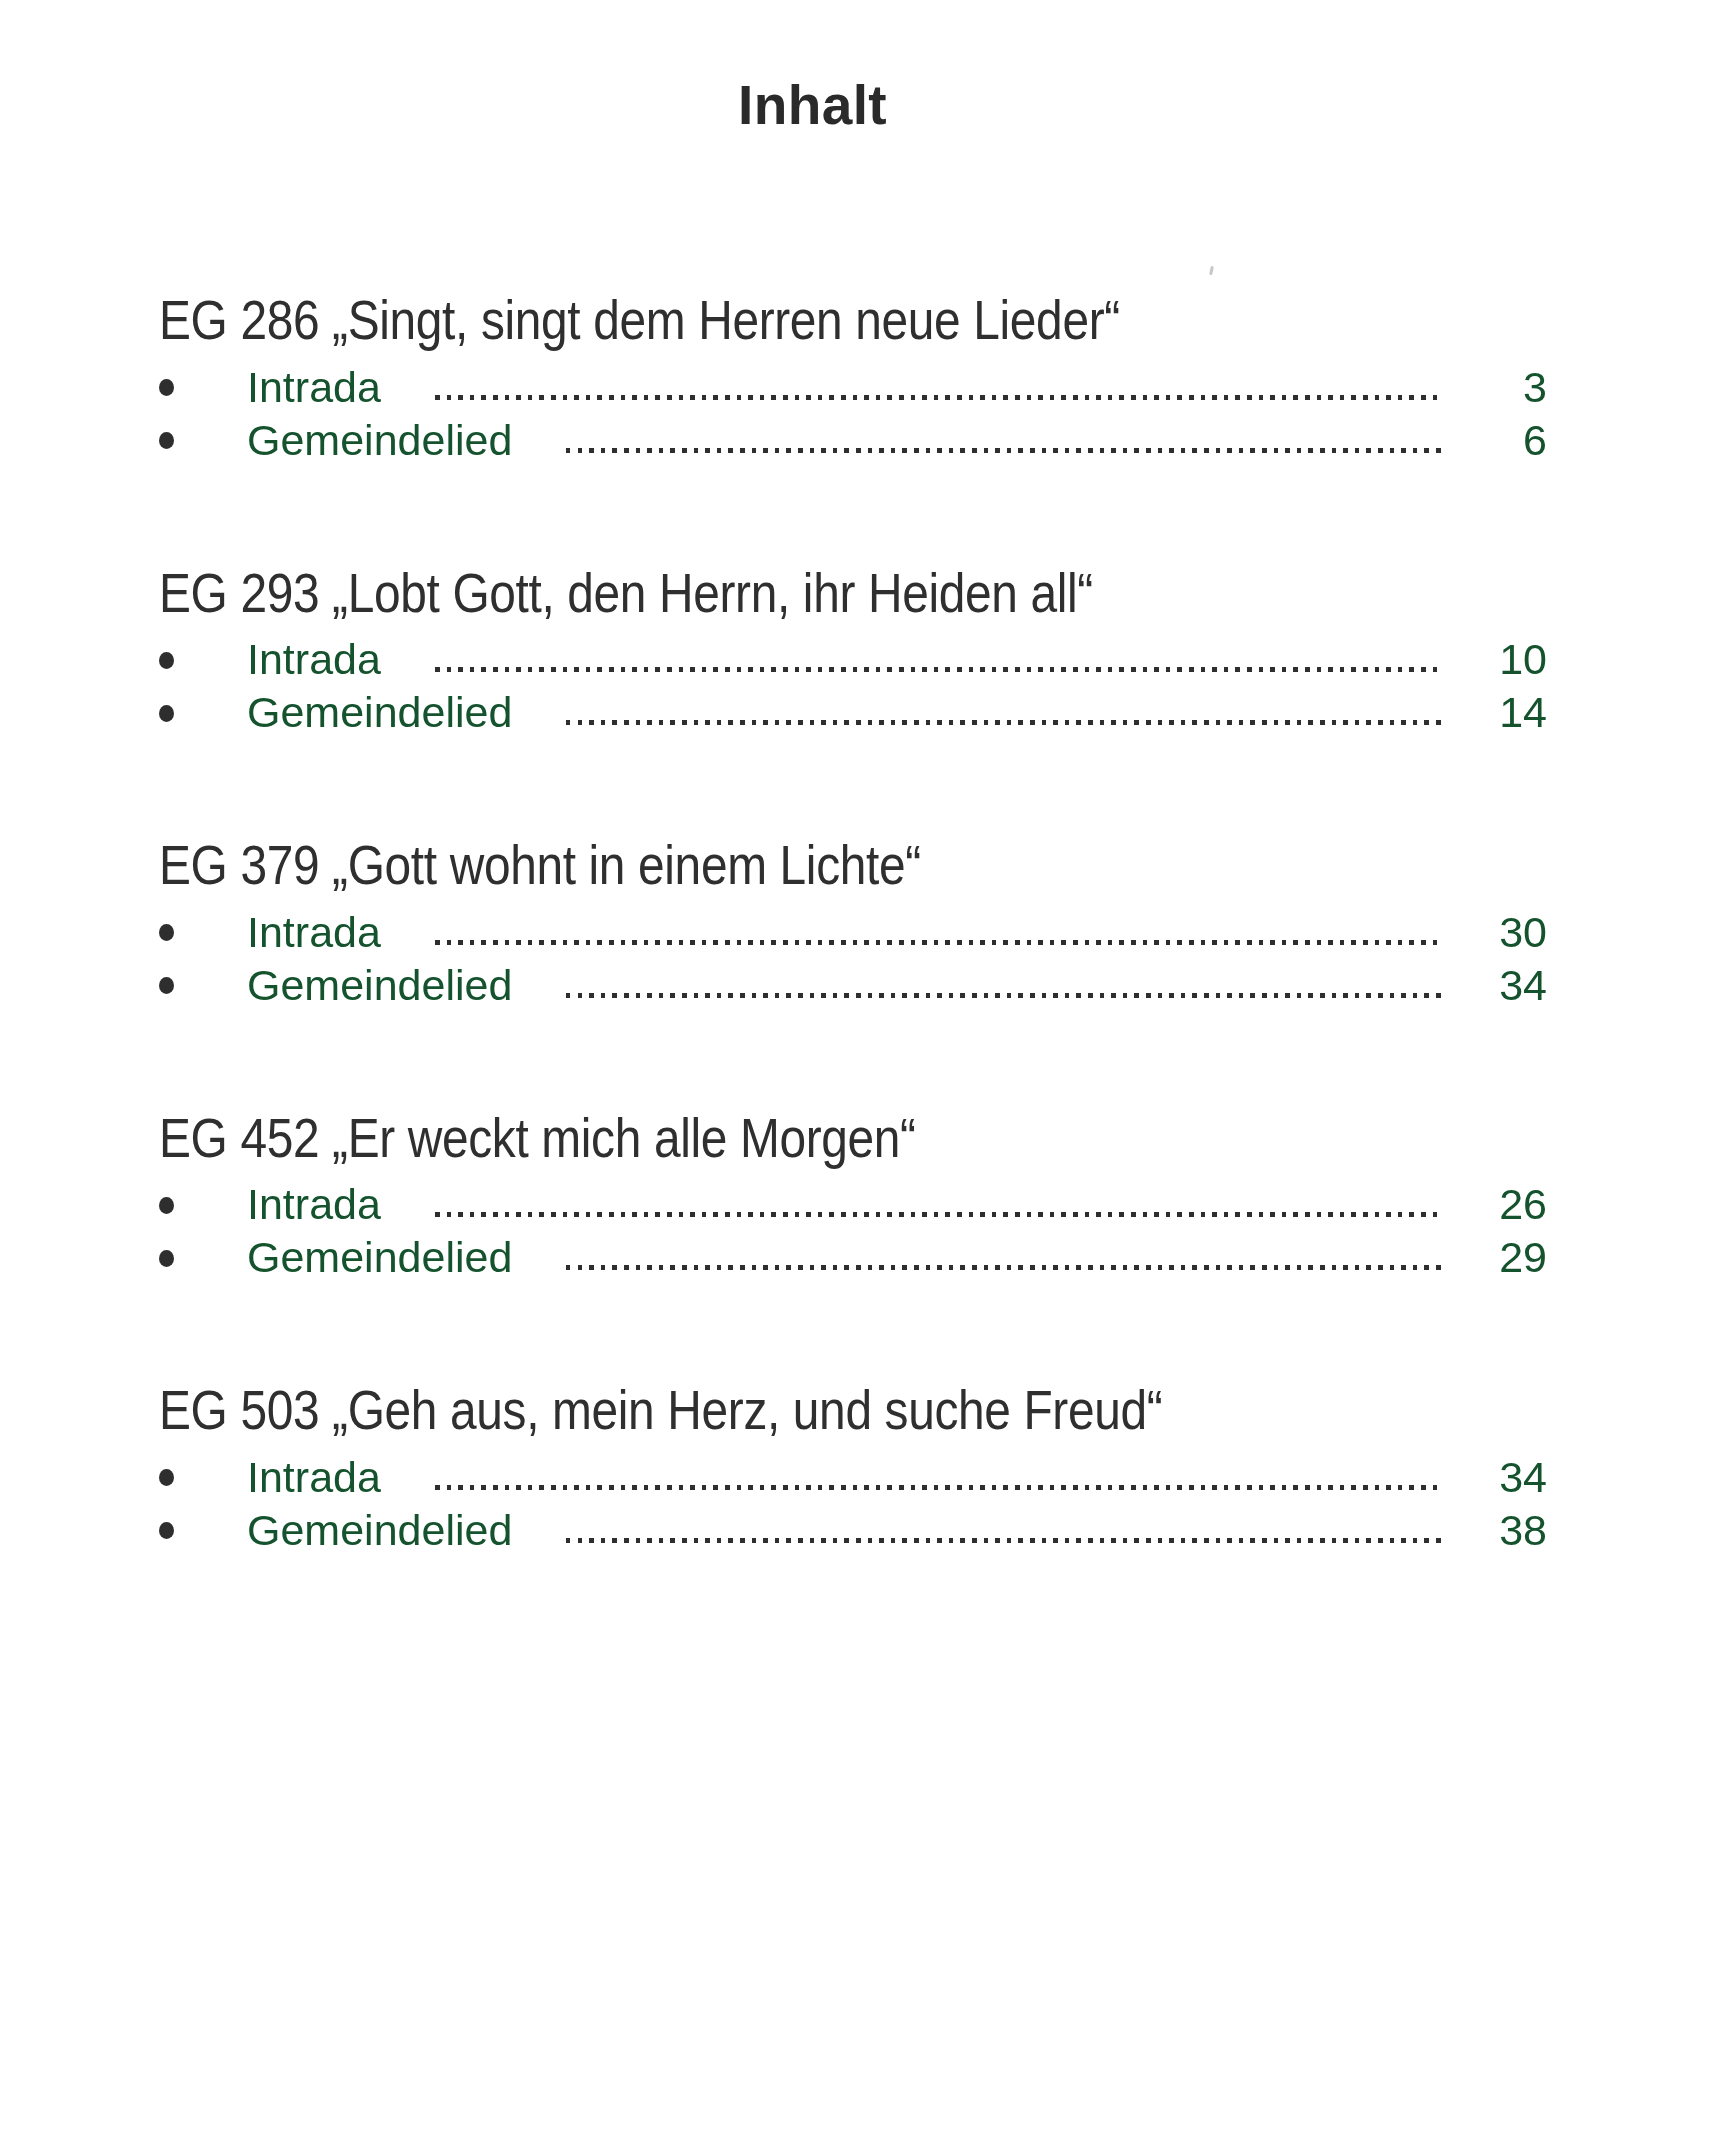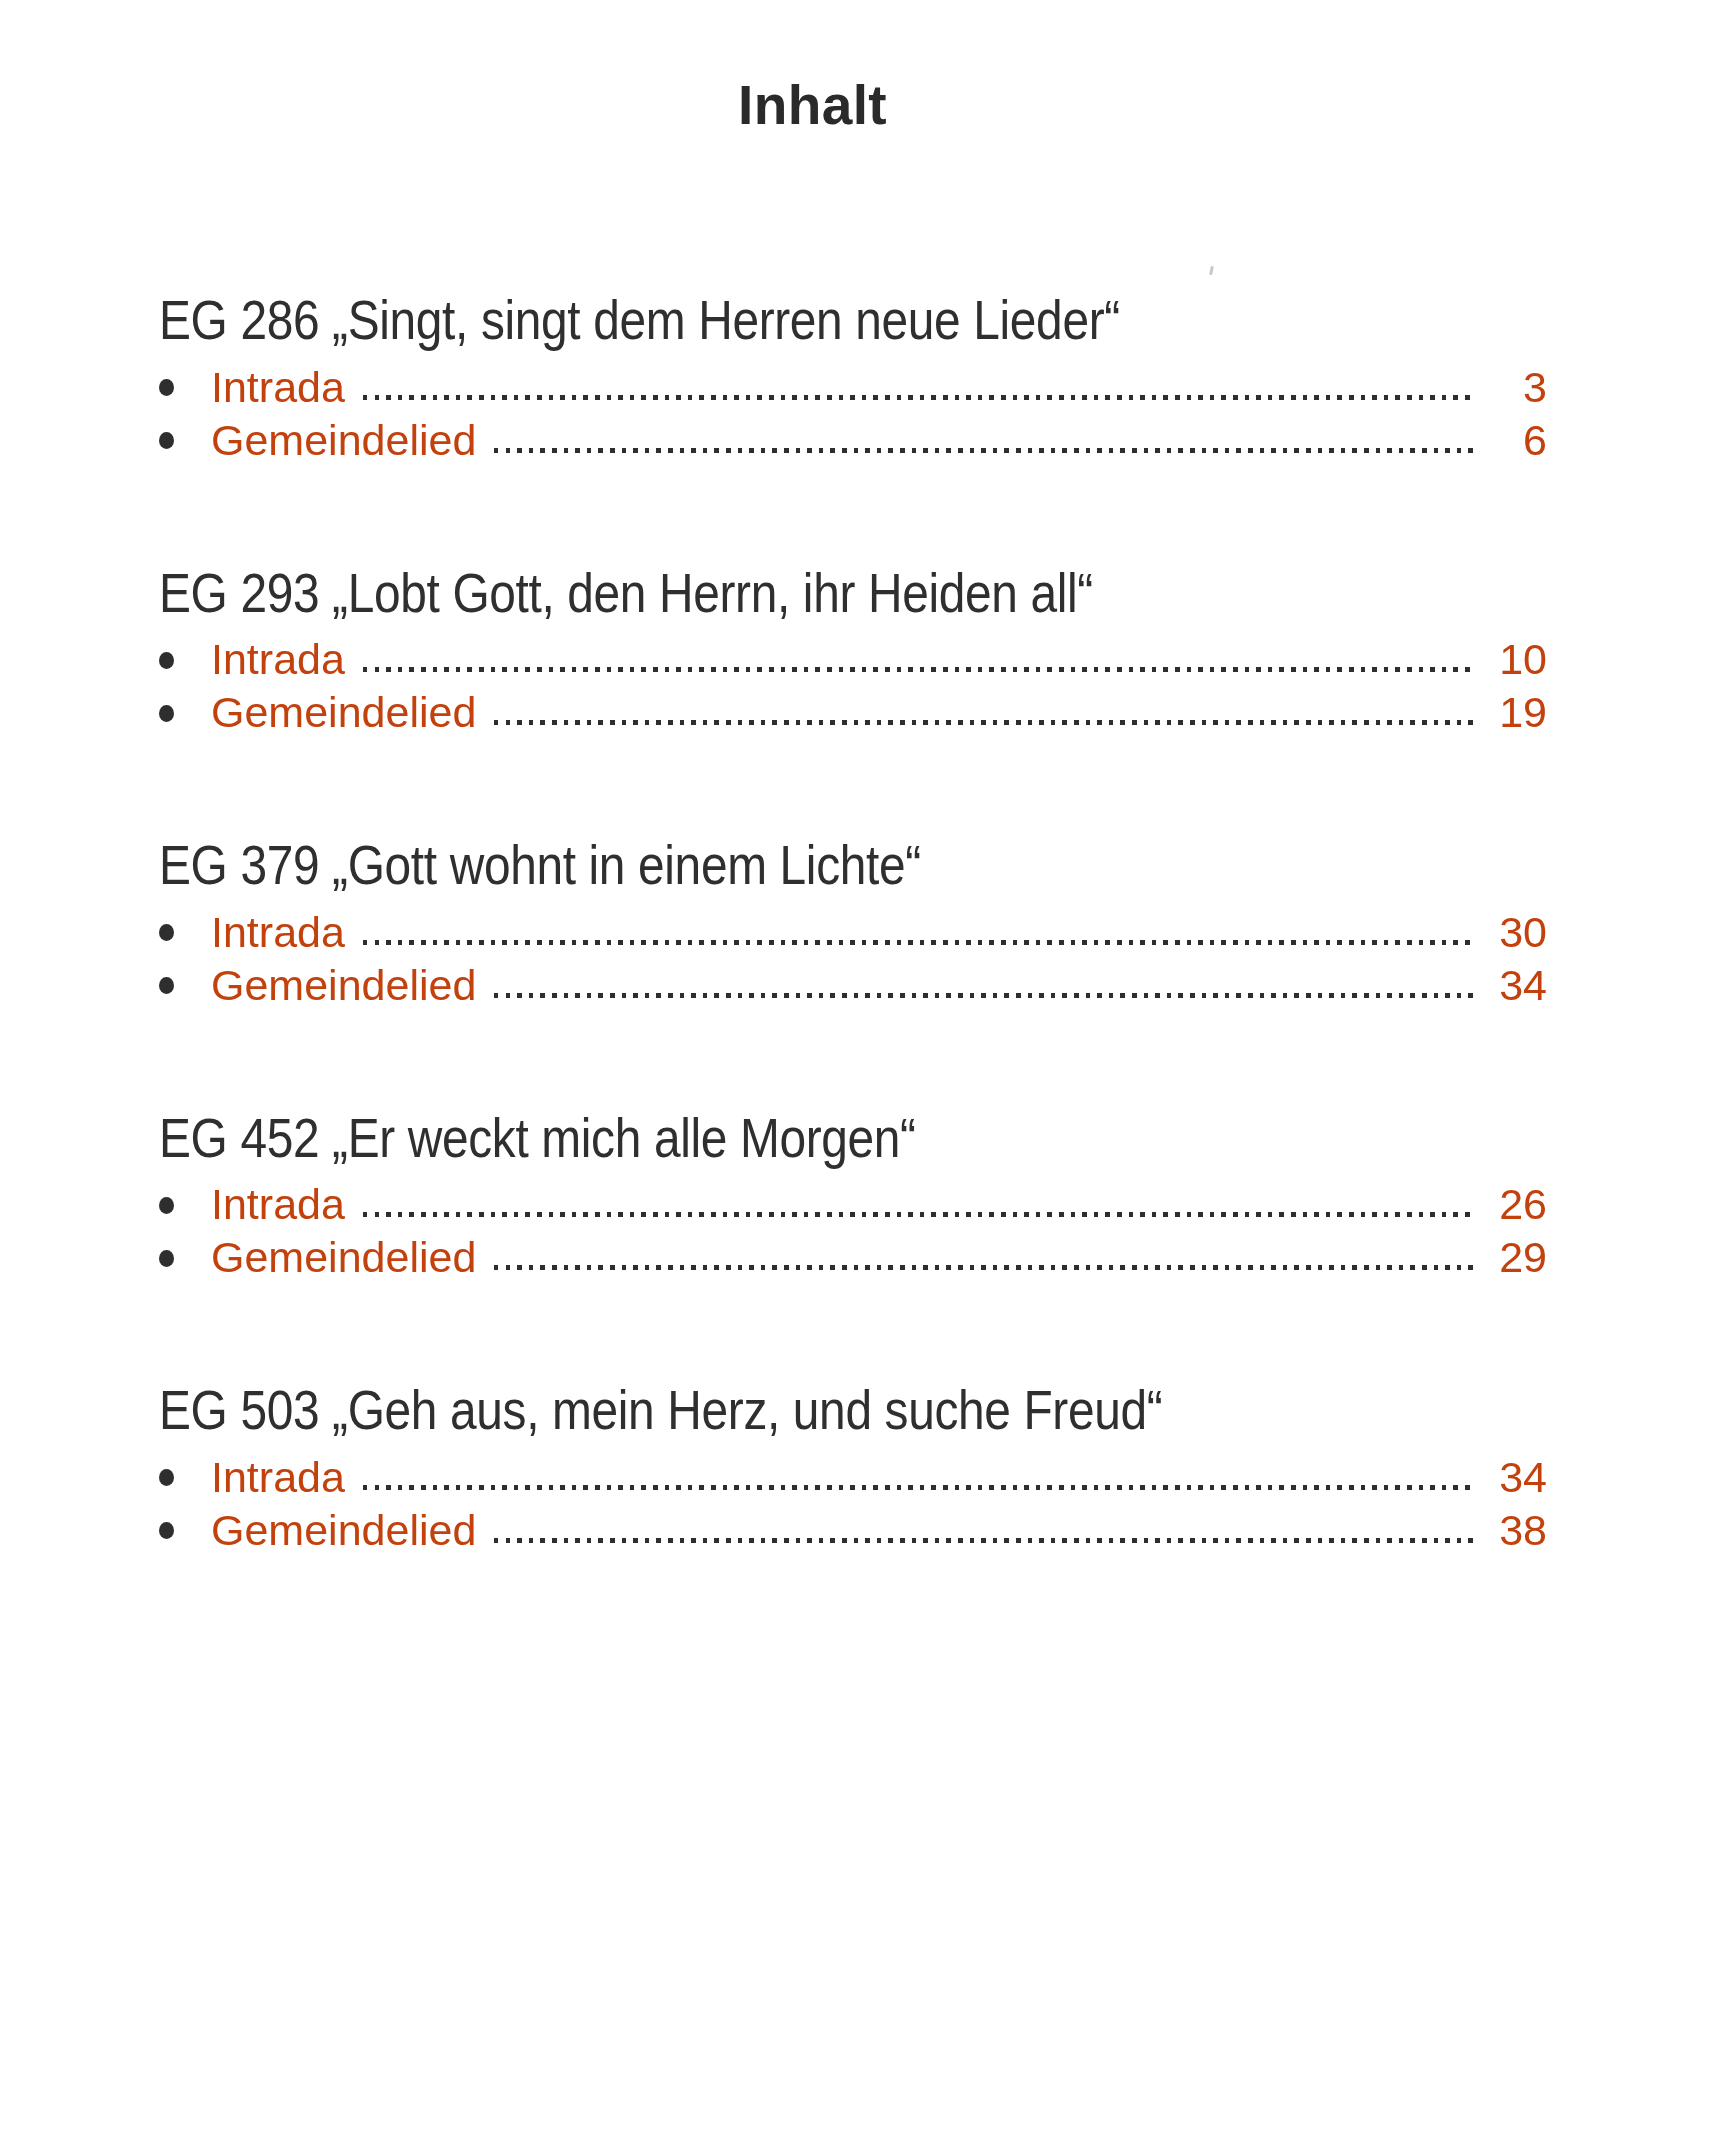--- a/index.html
+++ b/index.html
@@ -48,21 +48,22 @@
     transform: scaleX(0.87);
     transform-origin: left center;
     letter-spacing: -0.4px;
   }
   .entry {
     display: flex;
     align-items: baseline;
     height: 53px;
     font-size: 43px;
     line-height: 53px;
-    color: #c2410c;
+    color: #14532d;
+    gap: 36px;
   }
   .bullet {
     flex: none;
     align-self: center;
     width: 15px;
     height: 17px;
     margin-top: 1.8px;
     border-radius: 50%;
     background: #2e2e2e;
     margin-right: 37px;
@@ -128,21 +129,21 @@
       <div class="entry">
         <span class="bullet"></span>
         <span class="entry-label">Intrada</span>
         <span class="leader"></span>
         <span class="page-num">10</span>
       </div>
       <div class="entry">
         <span class="bullet"></span>
         <span class="entry-label">Gemeindelied</span>
         <span class="leader"></span>
-        <span class="page-num">19</span>
+        <span class="page-num">14</span>
       </div>
     </section>
 
     <section class="toc-section">
       <h2 class="section-heading">EG 379 „Gott wohnt in einem Lichte“</h2>
       <div class="entry">
         <span class="bullet"></span>
         <span class="entry-label">Intrada</span>
         <span class="leader"></span>
         <span class="page-num">30</span>

